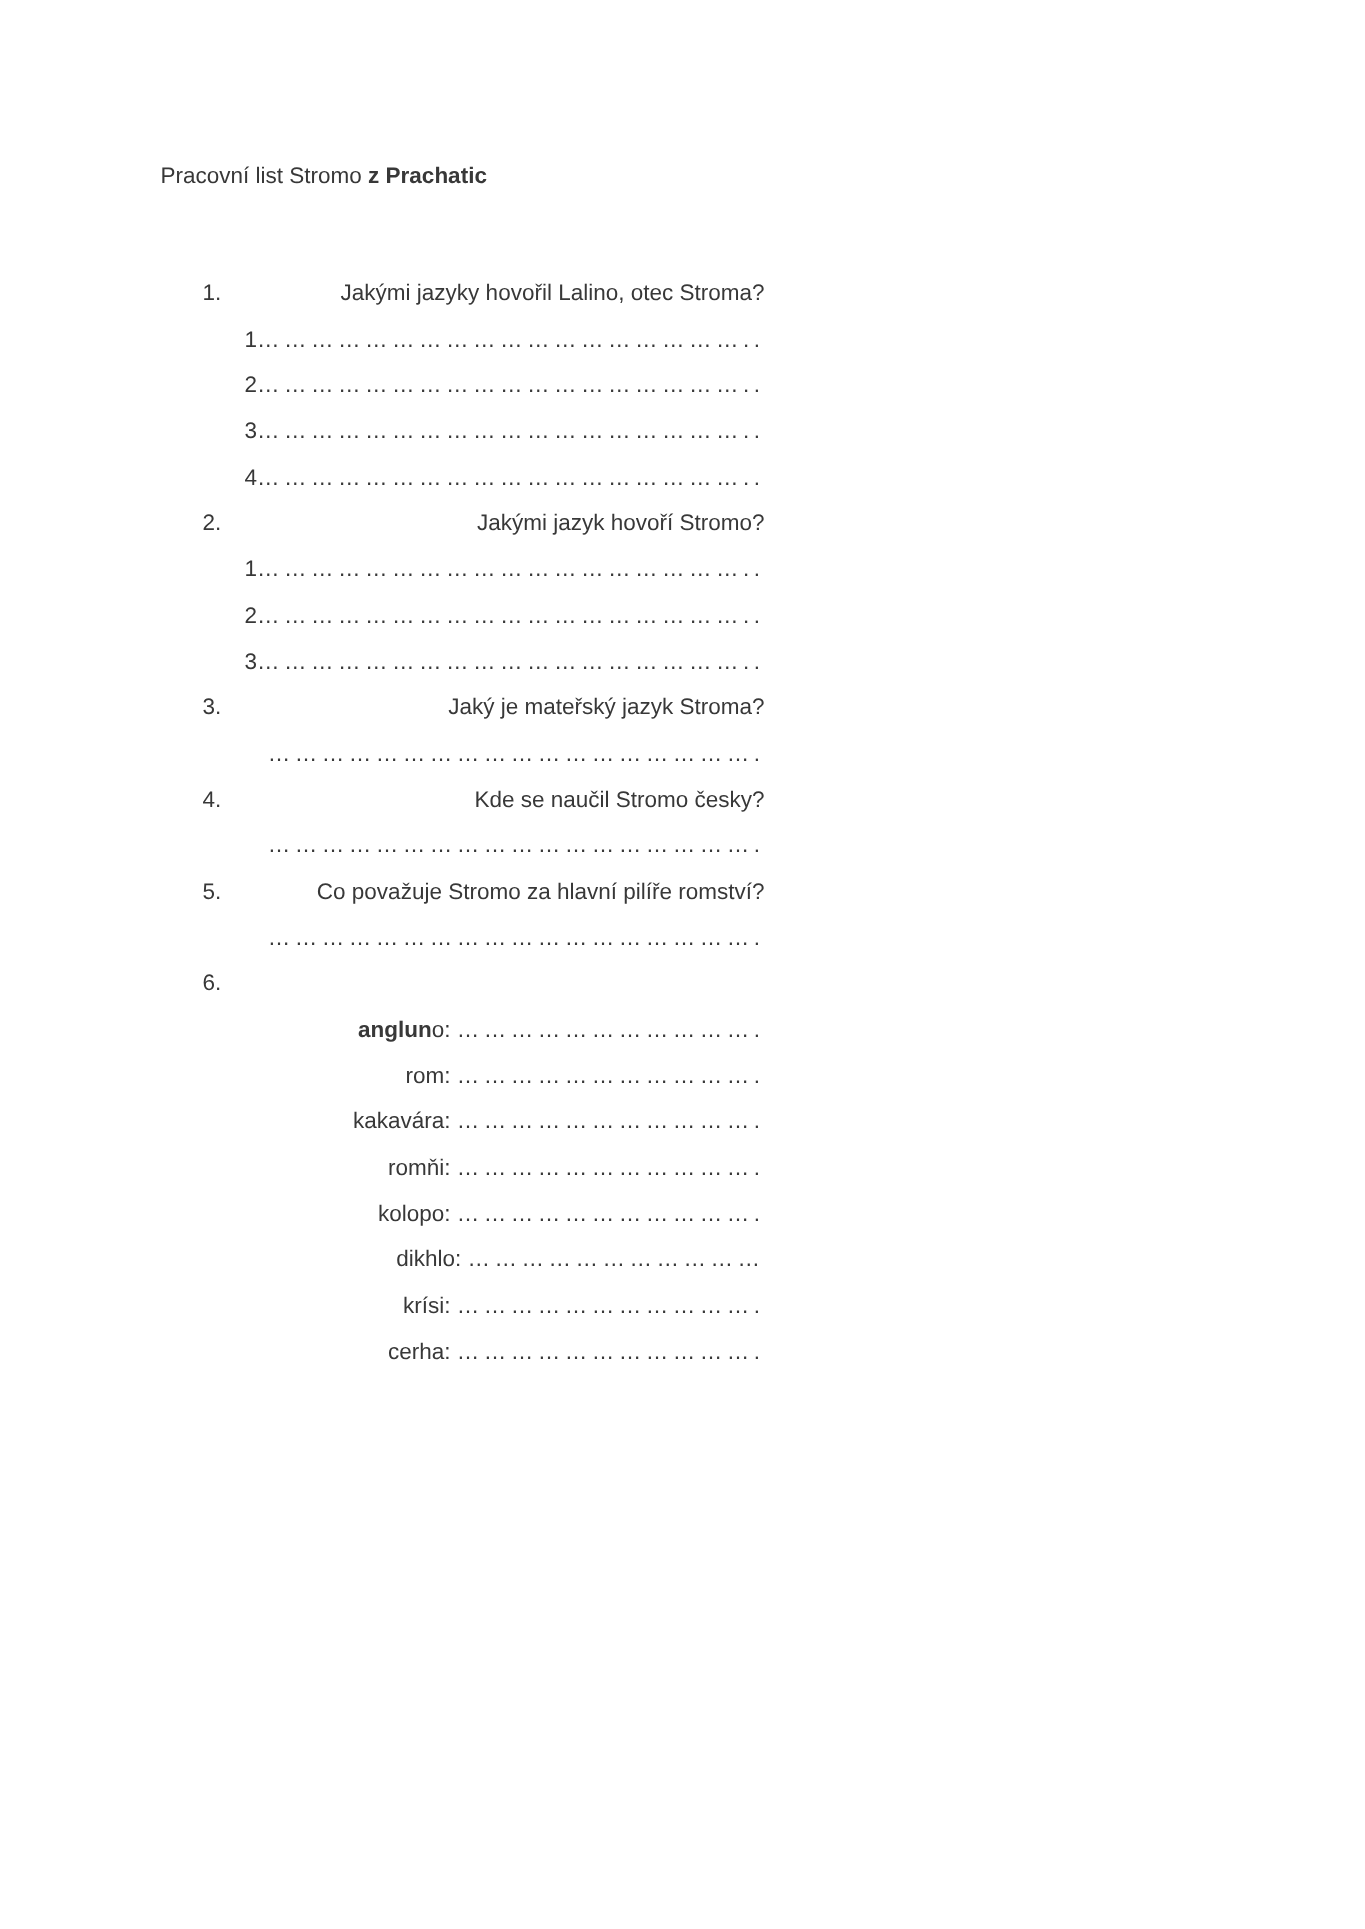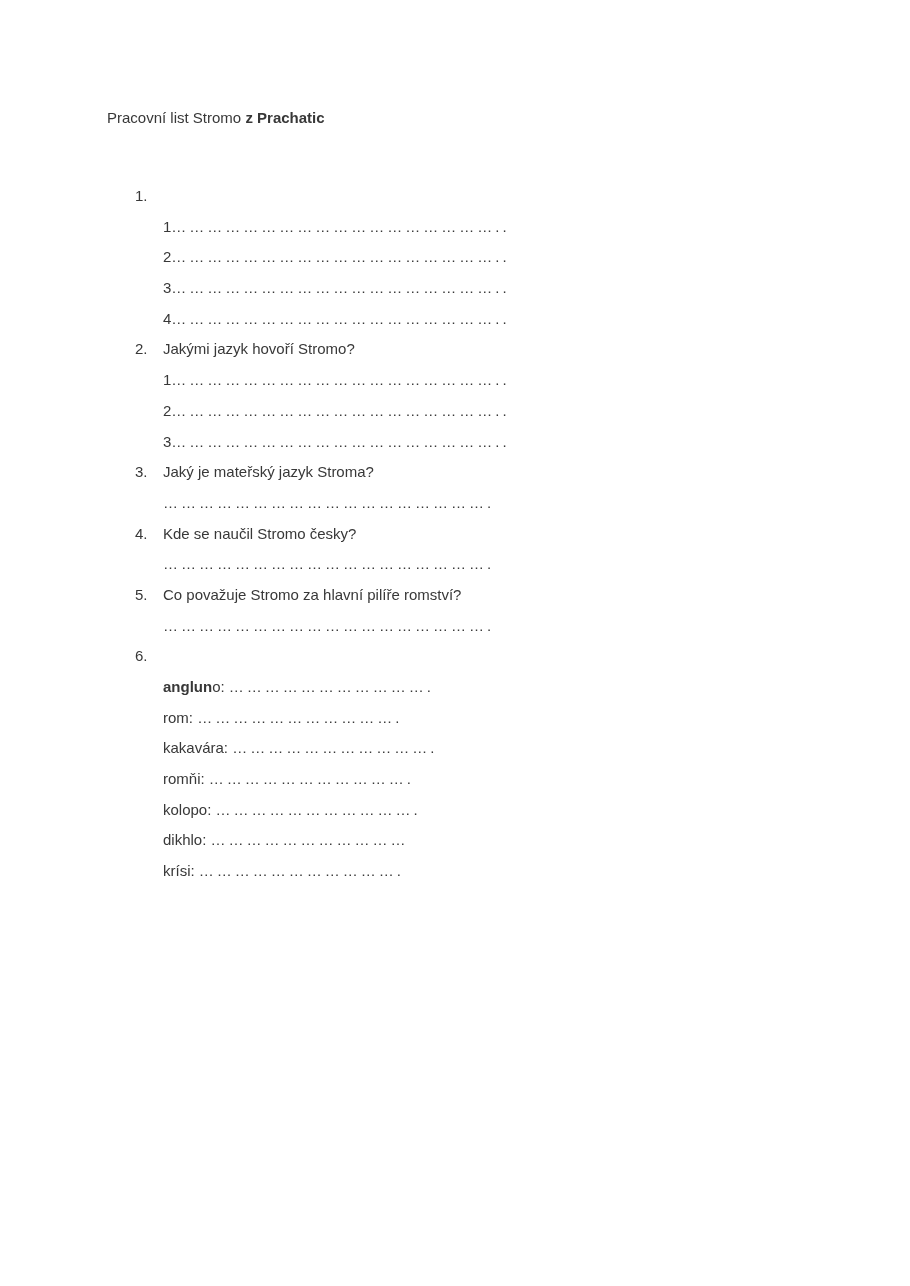--- a/index.html
+++ b/index.html
@@ -5,20 +5,21 @@
   html, body { margin: 0; padding: 0; background: #ffffff; }
   .page {
     position: relative;
     width: 910px;
     height: 1286px;
     background: #ffffff;
     font-family: "Liberation Sans", "DejaVu Sans", sans-serif;
     font-size: 15px;
     color: #383838;
     overflow: hidden;
+    text-align: right;
   }
   .title {
     position: absolute;
     left: 107px;
     top: 109px;
     line-height: 17px;
     white-space: nowrap;
   }
   .b { font-weight: 700; }
   .rows {
@@ -44,20 +45,21 @@
 <div class="page">
 
   <div class="title">
     <span>Pracovní list Stromo </span><span class="b">z Prachatic</span>
   </div>
 
   <div class="rows">
 
     <div class="row">
       <span class="num">1.</span>
+      <span>Jakými jazyky hovořil Lalino, otec Stroma?</span>
     </div>
     <div class="row">
       <span>1</span><span class="dots">………………………………………………..</span>
     </div>
     <div class="row">
       <span>2</span><span class="dots">………………………………………………..</span>
     </div>
     <div class="row">
       <span>3</span><span class="dots">………………………………………………..</span>
     </div>
@@ -121,15 +123,18 @@
     </div>
     <div class="row">
       <span>kolopo: </span><span class="dots">…………………………….</span>
     </div>
     <div class="row">
       <span>dikhlo: </span><span class="dots">……………………………</span>
     </div>
     <div class="row">
       <span>krísi: </span><span class="dots">…………………………….</span>
     </div>
+    <div class="row">
+      <span>cerha: </span><span class="dots">…………………………….</span>
+    </div>
 
   </div>
 </div>
 
 </body></html>

